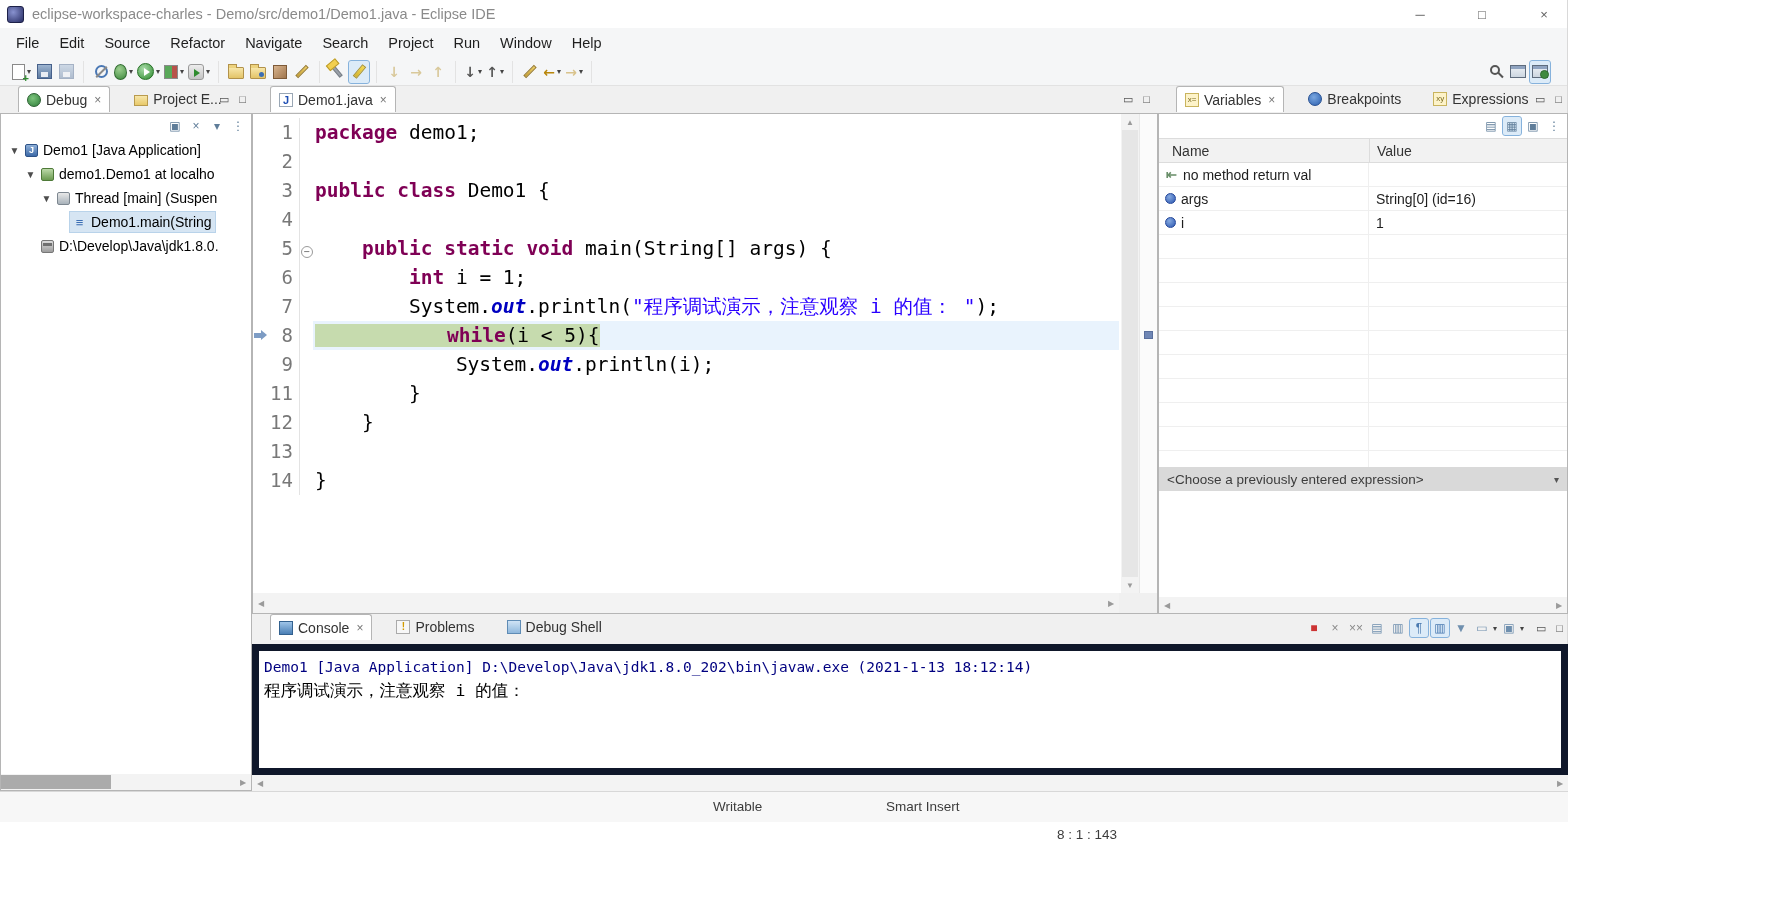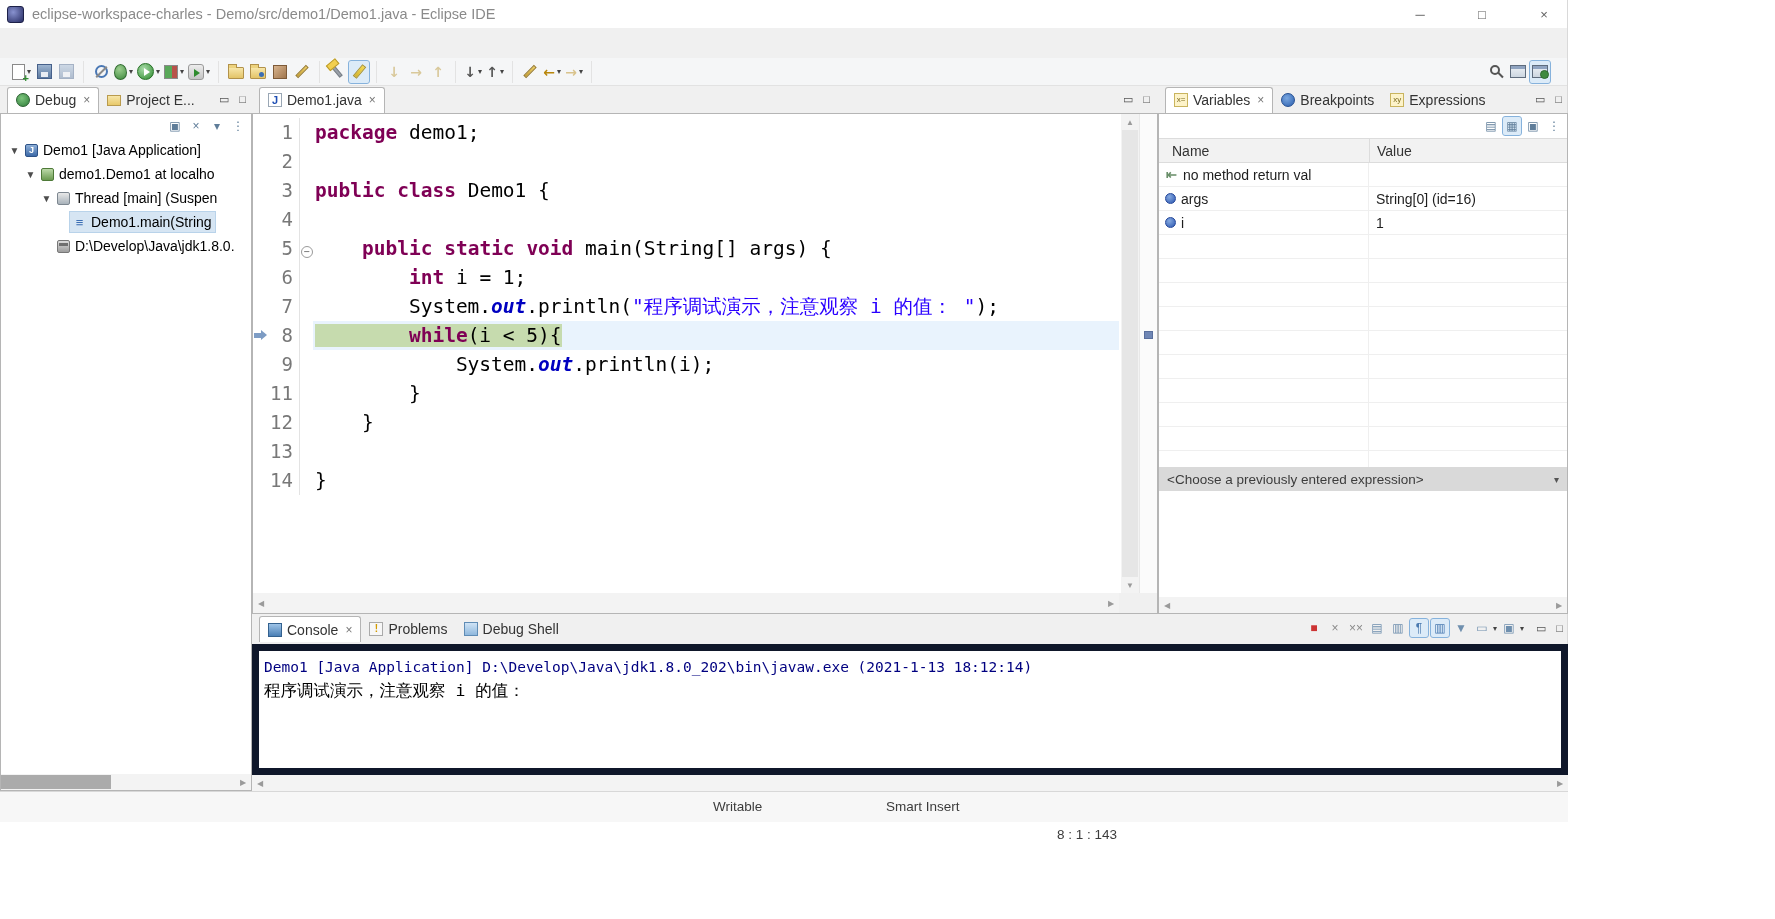--- a/index.html
+++ b/index.html
@@ -64,21 +64,21 @@
               background:linear-gradient(#f5d94e,#d4b42e); }
   .i-mag { width:10px; height:10px; border:2px solid #555; border-radius:50%; position:relative; margin:-3px 3px 0 0; }
   .i-mag::after { content:""; position:absolute; width:7px; height:2px; background:#555; transform:rotate(45deg); right:-6px; bottom:-3px; }
   .i-persp, .i-persp-debug { width:16px; height:13px; border:1px solid #5f6c7d; background:linear-gradient(#eef2f6,#cdd6e0); position:relative; }
   .i-persp::before, .i-persp-debug::before { content:""; position:absolute; top:0; left:0; right:0; height:3px; background:#8fa3c0; }
   .i-persp-debug::after { content:""; position:absolute; right:-2px; bottom:-2px; width:7px; height:7px; border-radius:50%;
                           background:#3f8a3f; border:1px solid #2f6a2f; }
 
   
   .panel { position:absolute; }
-  .panel-tabs { position:absolute; top:0; left:5px; right:0; height:27px; display:flex; align-items:center; padding-left:2px; z-index:2; }
+  .panel-tabs { position:absolute; top:0; left:16px; right:0; height:27px; display:flex; align-items:flex-start; padding-left:2px; z-index:2;gap:16px; }
   .tab { display:inline-flex; align-items:center; height:26px; padding:0 8px; font-size:14px; color:#333; white-space:nowrap; }
   .tab.active { background:#fff; border:1px solid #b5b5b5; border-bottom:none; border-radius:3px 3px 0 0; }
   .tab-icon { width:14px; height:14px; margin-right:5px; flex-shrink:0; position:relative; display:inline-block; }
   .tab-close { margin-left:7px; font-size:12px; color:#777; }
   .minmax { position:absolute; top:7px; display:flex; gap:10px; color:#555; font-size:11px; z-index:3; }
   .panel-body { position:absolute; top:27px; left:0; right:0; bottom:0; background:#fff; border:1px solid #b5b5b5; }
   .view-toolbar { position:absolute; top:0; left:0; right:0; height:24px; display:flex; justify-content:flex-end;
                   align-items:center; padding-right:4px; }
   .mini-icon { min-width:18px; height:18px; margin-left:3px; display:inline-flex; align-items:center; justify-content:center;
                font-size:12px; color:#5f7d99; border-radius:2px; padding:0 1px; }
@@ -120,21 +120,21 @@
   .ann { width:14px; position:relative; flex-shrink:0; }
   .ip-arrow { position:absolute; left:1px; top:12px; width:7px; height:5px; background:#7d9cc4; }
   .ip-arrow::after { content:""; position:absolute; left:7px; top:-3px; border-left:6px solid #7d9cc4;
                      border-top:5px solid transparent; border-bottom:5px solid transparent; }
   .num { width:30px; text-align:right; padding-right:4px; color:#787878; font-size:19px; flex-shrink:0; }
   .fold { width:14px; position:relative; border-left:1px solid #e3e3e3; margin-left:2px; flex-shrink:0; text-align:center; }
   .fold-circle { display:inline-block; width:12px; height:12px; margin-top:8px; border:1px solid #9a9a9a; border-radius:50%;
                  background:#fff; color:#666; font-size:10px; line-height:10px; text-align:center; }
   .code-text { flex:1; padding-left:2px; }
   .code-row.current .code-text { background:#e9f3fd; }
-  .cl-green { background:#c6dbae; }
+  .cl-green { background:#c6dbae;padding-left:38px; }
   .sg-kw { color:#7f0055; font-weight:bold; }
   .sg-pl { color:#000000; }
   .sg-str { color:#2a00ff; }
   .sg-fld { color:#0000c0; font-style:italic; font-weight:bold; }
 
   .vscroll { position:absolute; top:0; bottom:20px; right:18px; width:18px; background:#f3f3f3; }
   .vthumb { position:absolute; top:16px; bottom:16px; left:1px; right:1px; background:#e6e6e6; }
   .ruler { position:absolute; top:0; bottom:20px; right:0; width:18px; background:#fbfbfb; border-left:1px solid #e8e8e8; }
   .ruler-marker { position:absolute; top:217px; left:4px; width:9px; height:8px; background:#7087b5; border:1px solid #5a6f9d; }
   .hscroll { position:absolute; height:16px; background:#f3f3f3; }
@@ -193,20 +193,32 @@
     <div class="titlebar">
       <span class="app-icon"></span>
       <span class="title">eclipse-workspace-charles - Demo/src/demo1/Demo1.java - Eclipse IDE</span>
       <div class="win-controls" id="win-controls">
           <span class="win-btn">─</span>
           <span class="win-btn">□</span>
           <span class="win-btn">×</span>
         </div>
     </div>
 
+    <div class="menubar" id="menubar">
+        <span class="menu-item">File</span>
+        <span class="menu-item">Edit</span>
+        <span class="menu-item">Source</span>
+        <span class="menu-item">Refactor</span>
+        <span class="menu-item">Navigate</span>
+        <span class="menu-item">Search</span>
+        <span class="menu-item">Project</span>
+        <span class="menu-item">Run</span>
+        <span class="menu-item">Window</span>
+        <span class="menu-item">Help</span>
+      </div>
 
     <div class="toolbar">
       <div class="tb-groups" id="toolbar-groups">
           <span class="tb-group">
             <span class="tb-item">
               <span class="tb-icon i-new"></span>
               <span class="tb-dd">▾</span>
             </span>
             <span class="tb-item">
               <span class="tb-icon i-save"></span>
@@ -351,21 +363,21 @@
                 <span class="node-label">Thread [main] (Suspen</span>
               </span>
             </div>
             <div class="tree-row" style="padding-left: 54px;">
               <span class="tree-expander"></span>
               <span class="node node-sel">
                 <span class="node-icon ni-frame">≡</span>
                 <span class="node-label">Demo1.main(String</span>
               </span>
             </div>
-            <div class="tree-row" style="padding-left: 38px;">
+            <div class="tree-row" style="padding-left: 22px;">
               <span class="tree-expander"></span>
               <span class="node">
                 <span class="node-icon ni-jre"></span>
                 <span class="node-label">D:\Develop\Java\jdk1.8.0.</span>
               </span>
             </div>
           </div>
         <div class="hscroll" style="left:0; right:0; bottom:0;">
           <span class="hthumb" style="left:0; width:110px; background:#ababab;"></span>
           <span class="scroll-btn arr-right sb-right"></span>

